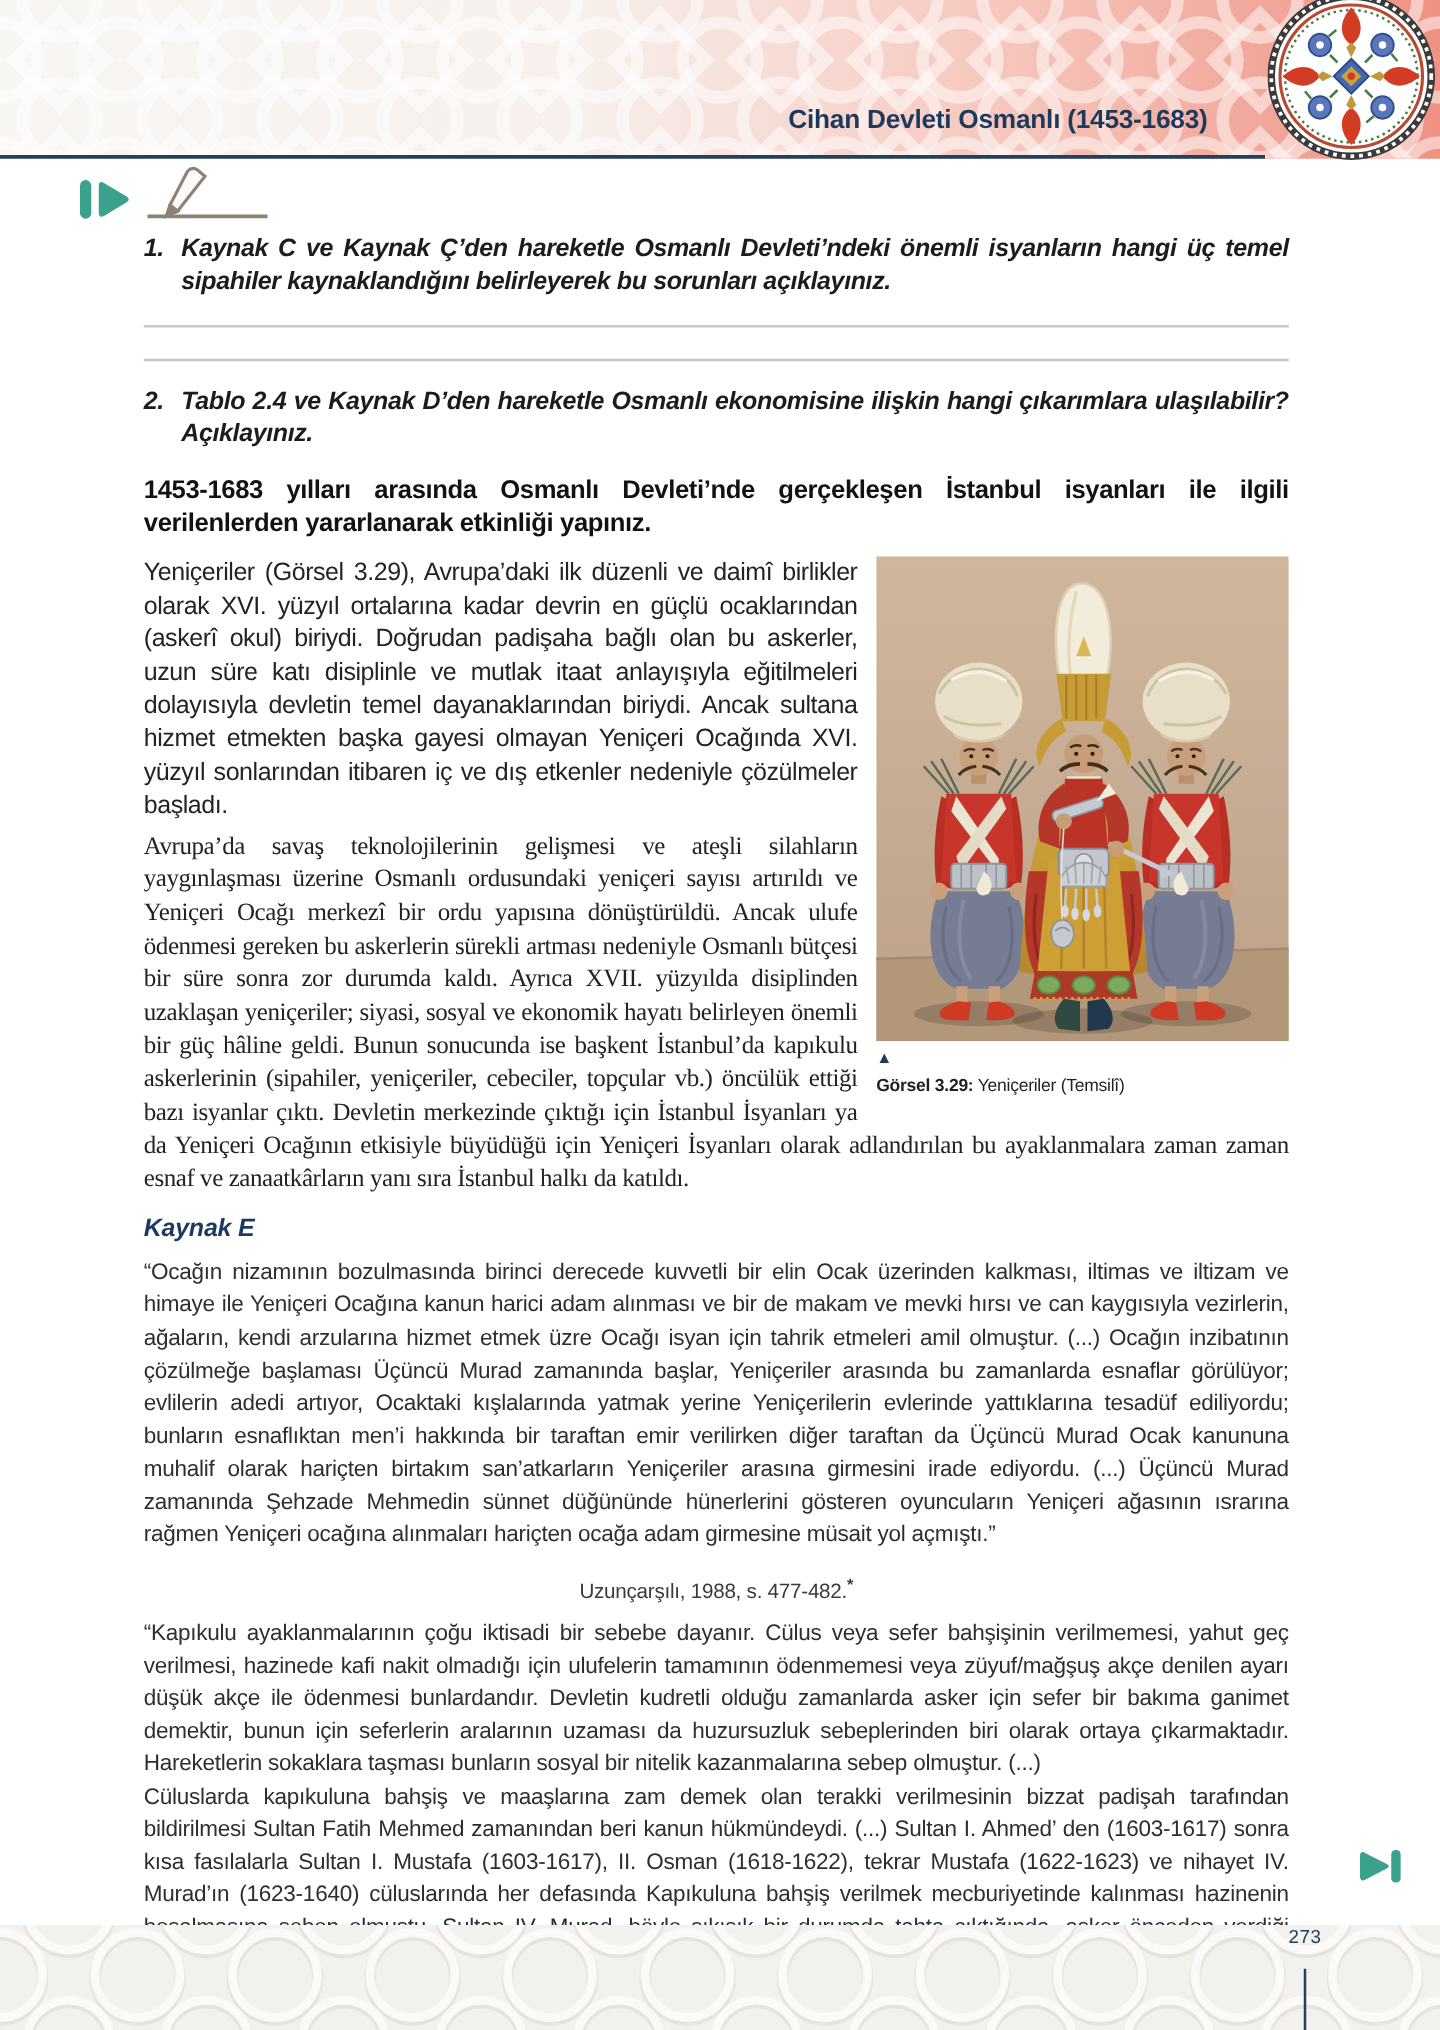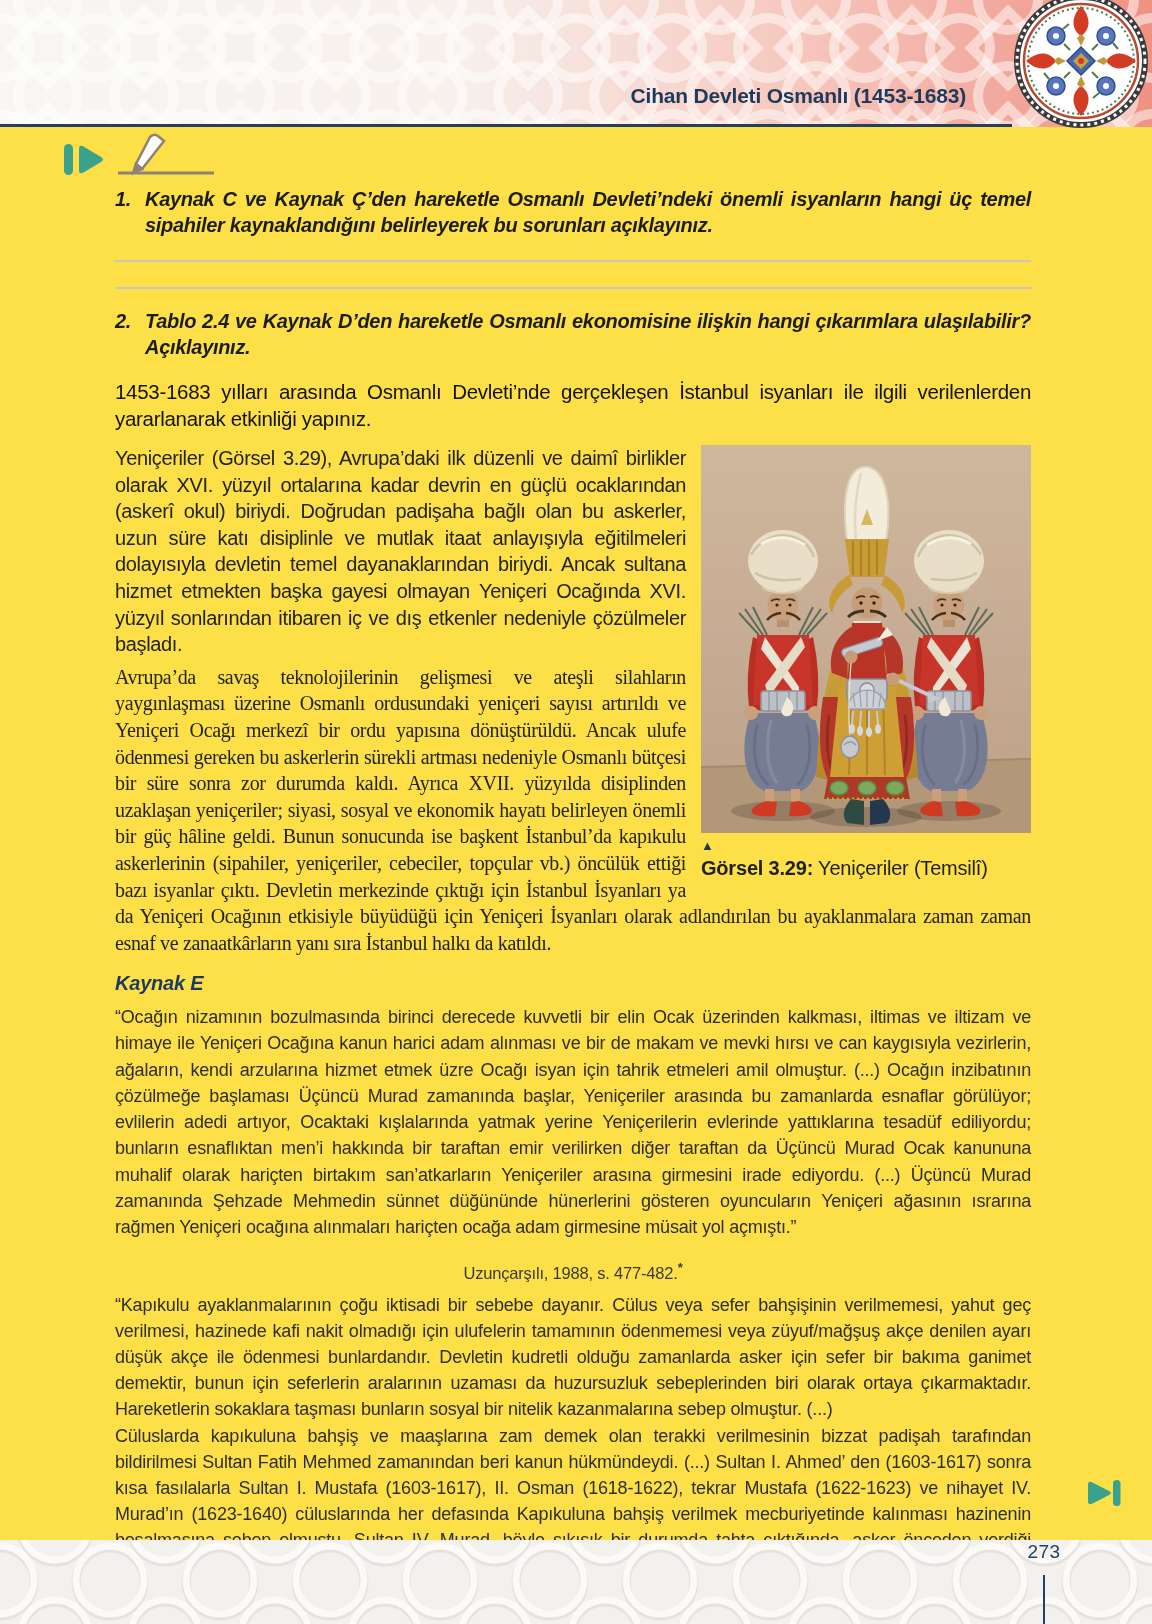--- a/index.html
+++ b/index.html
@@ -1,19 +1,19 @@
 <!DOCTYPE html>
 <html lang="tr"><head>
 <meta charset="utf-8">
 <style>
   * { margin:0; padding:0; box-sizing:border-box; }
   html,body { background:#e8e8e8; }
   .page {
     position:relative; width:1152px; height:1624px; margin:0 auto;
-    background:#fde047; overflow:hidden;
+    background:#ffffff; overflow:hidden;
     font-family:"Liberation Sans", sans-serif; color:#232321;
   }
   
   .header {
     position:absolute; top:0; left:0; width:1152px; height:127px;
     background:linear-gradient(90deg,#f8f6f3 0%,#f7f0ec 40%,#f6c6bc 70%,#ef9183 100%);
   }
   .header-pattern { position:absolute; inset:0; width:100%; height:100%; }
   .header-title {
     position:absolute; top:84px; right:186px;
@@ -36,54 +36,54 @@
     text-align:justify; letter-spacing:-0.3px;
   }
   .qnum { flex:0 0 23px; }
   .qtext { flex:1; }
   .answer-line { height:0; border-bottom:2px solid #cbc6bf; }
   .al1 { margin-top:22px; }
   .al2 { margin-top:25px; }
   .q2 { margin-top:19px; }
 
   .activity-heading {
-    margin-top:18px; font-weight:normal; font-size:20.5px; line-height:27px;
+    margin-top:18px; font-weight:bold; font-size:20.5px; line-height:27px;
     color:#121212; text-align:justify; letter-spacing:-0.3px;
   }
 
   .article {
     margin-top:13px; font-size:20px; line-height:26.6px;
     text-align:justify; letter-spacing:-0.35px; color:#232321;
   }
   .article p + p { margin-top:6px;font-family:Liberation Serif, serif; }
   .figure-float { float:right; width:330px; margin-left:15px; margin-bottom:2px; }
   .fig-svg { display:block; width:330px; height:388px; }
   .caption-arrow { display:block; margin-top:7px; color:#1d3a5c; font-size:13px; line-height:12px; font-style:normal; }
-  .figcaption { margin-top:5px; font-size:20px; letter-spacing:-0.2px; color:#1f1f1d; line-height:22px; }
+  .figcaption { margin-top:5px; font-size:14px; letter-spacing:-0.2px; color:#1f1f1d; line-height:22px; }
   .figcaption .cap-label { font-weight:bold; }
 
   .kaynak-heading {
     clear:both; margin-top:16px; font-weight:bold; font-style:italic;
     font-size:20px; color:#1c3a5f; letter-spacing:-0.2px;
   }
   .quote {
     margin-top:9px; font-size:18px; line-height:26.2px;
     color:#2e2e2c; text-align:justify; letter-spacing:-0.2px;
   }
   .quote.qf2 { margin-top:0; }
   .citation { margin-top:20px; text-align:center; font-size:16.5px; color:#3a3a38; letter-spacing:-0.2px; }
   .citation sup { font-weight:bold; font-size:13px; }
 
   
   .next-icon { position:absolute; left:1086px; top:1478px; }
   .bottom-band { position:absolute; left:0; bottom:0; width:1152px; height:84px; background:#f3f1ed; }
   .band-pattern { position:absolute; inset:0; width:100%; height:100%; }
   .page-num {
     position:absolute; left:1014px; top:1541px; width:60px; text-align:center;
-    font-size:19px; color:#20415f; letter-spacing:0.5px;
+    font-size:15px; color:#20415f; letter-spacing:0.5px;
   }
   .page-num-line { position:absolute; left:1043px; top:1575px; width:2px; height:49px; background:#20415f; }
 </style>
 </head>
 <body>
 
 <div class="page">
 
   <div class="header">
     <svg class="header-pattern" xmlns="http://www.w3.org/2000/svg">

